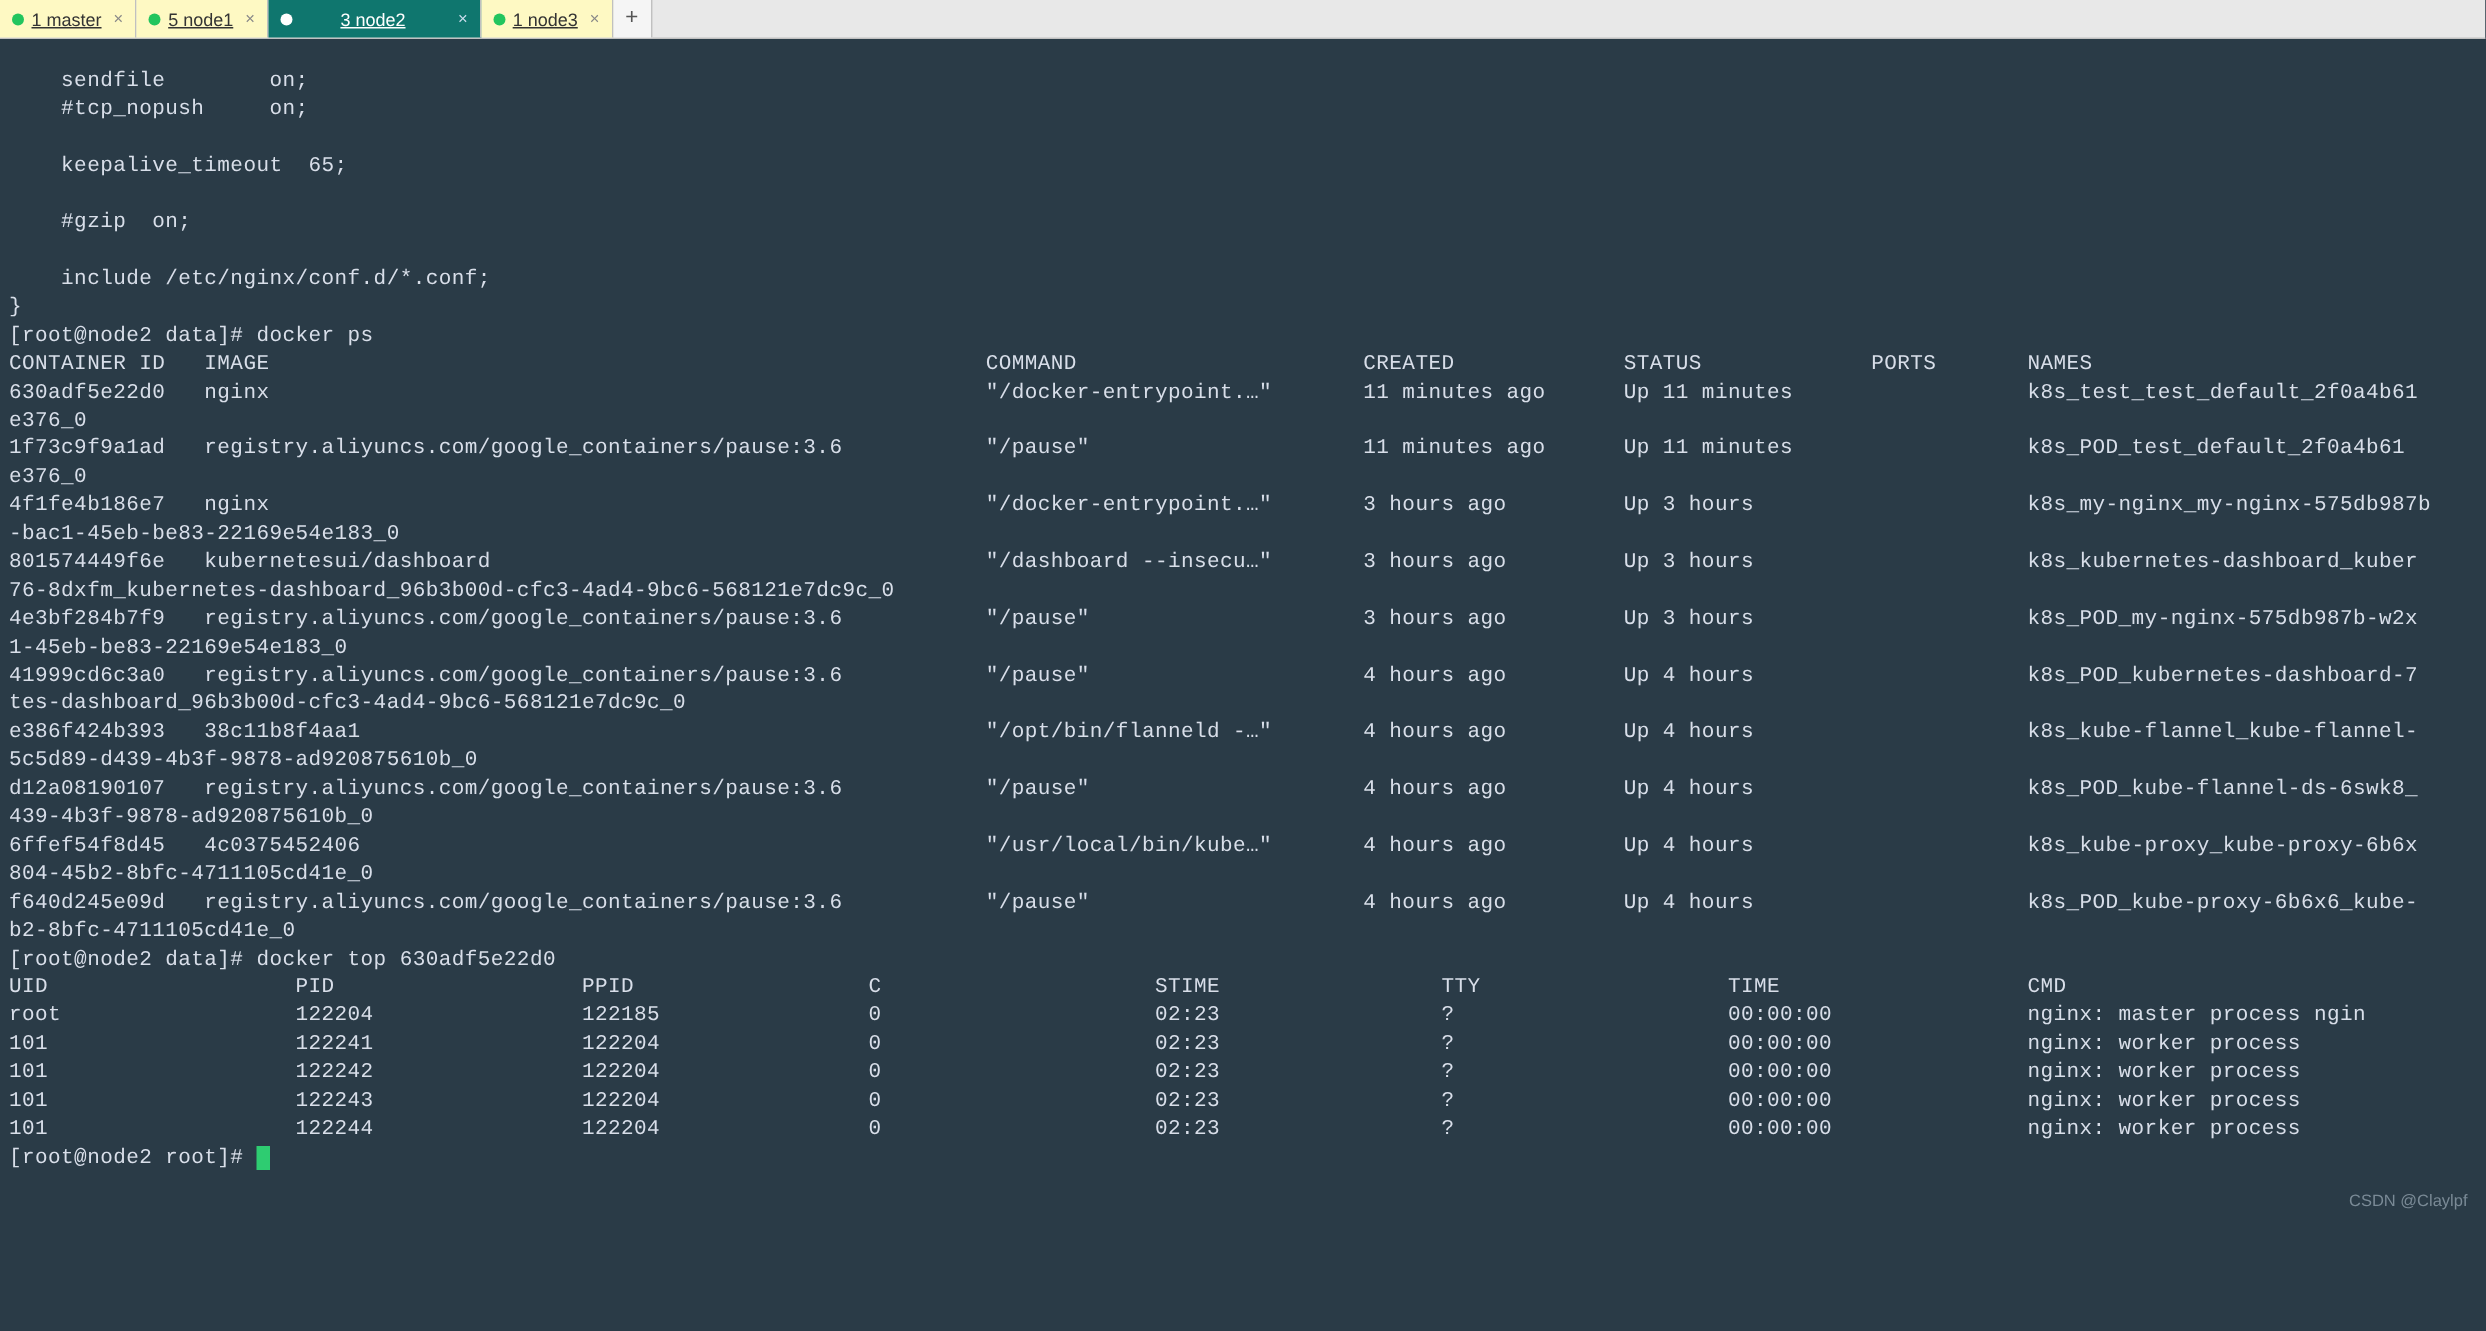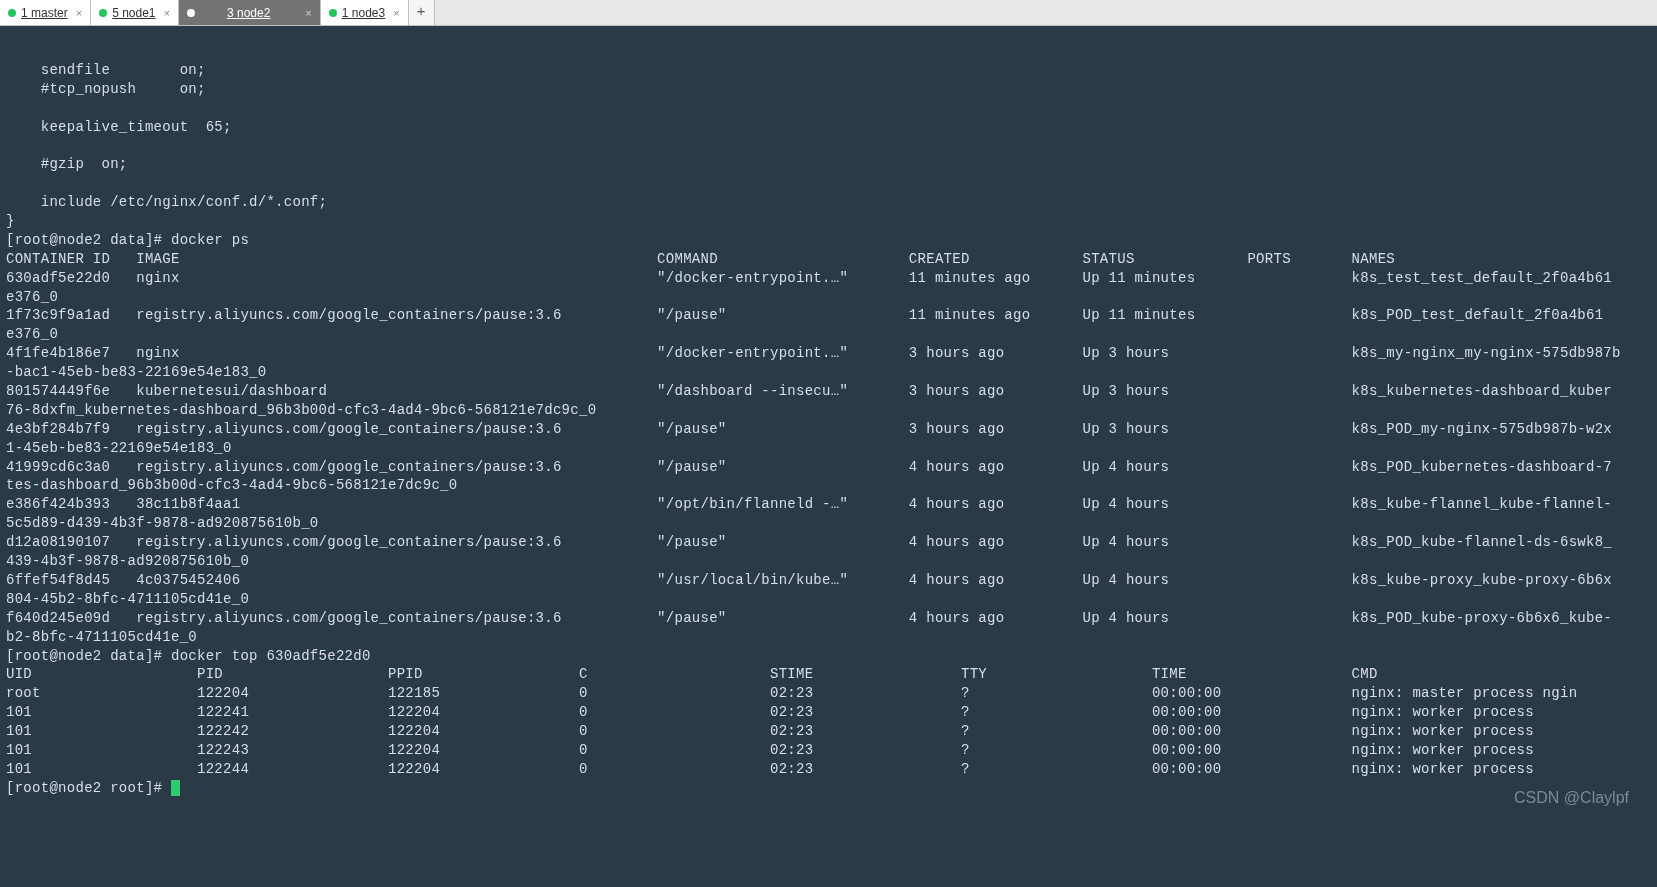--- a/index.html
+++ b/index.html
@@ -17,29 +17,29 @@
   height: 26px;
   display: flex;
   align-items: stretch;
   border-bottom: 1px solid #c0c0c0;
 }
 .tab {
   display: flex;
   align-items: center;
   padding: 0 8px;
   border-right: 1px solid #c0c0c0;
-  background: #ffffff;
+  background: #fef9c3;
   color: #333;
   font-size: 12px;
   font-family: Arial, sans-serif;
   gap: 5px;
   cursor: pointer;
 }
 .tab.active {
-  background: #737373;
+  background: #0f766e;
   color: #fff;
   gap: 32px;
 }
 .tab .dot {
   width: 8px;
   height: 8px;
   border-radius: 50%;
   background: #22c55e;
 }
 .tab.active .dot { background: #fff; }
@@ -56,38 +56,38 @@
   align-items: center;
   justify-content: center;
   width: 26px;
   color: #555;
   font-size: 15px;
   cursor: pointer;
   background: #f5f5f5;
   border-right: 1px solid #c0c0c0;
 }
 .terminal {
-  padding: 16px 6px;
+  padding: 0 6px;
   white-space: pre;
   line-height: 1.35;
   letter-spacing: 0.02em;
 }
 .cursor {
   display: inline-block;
   width: 9px;
   height: 16px;
   background: #2ecc71;
   vertical-align: text-bottom;
 }
 .watermark {
   position: absolute;
-  right: 28px;
+  right: 12px;
   bottom: 80px;
   color: #7a8a96;
-  font-size: 16px;
+  font-size: 11px;
   font-family: Arial, sans-serif;
 }
 </style>
 </head>
 <body>
 
 <div class="tab-bar">
   <div class="tab">
     <span class="dot"></span>
     <span class="label">1 master</span>

